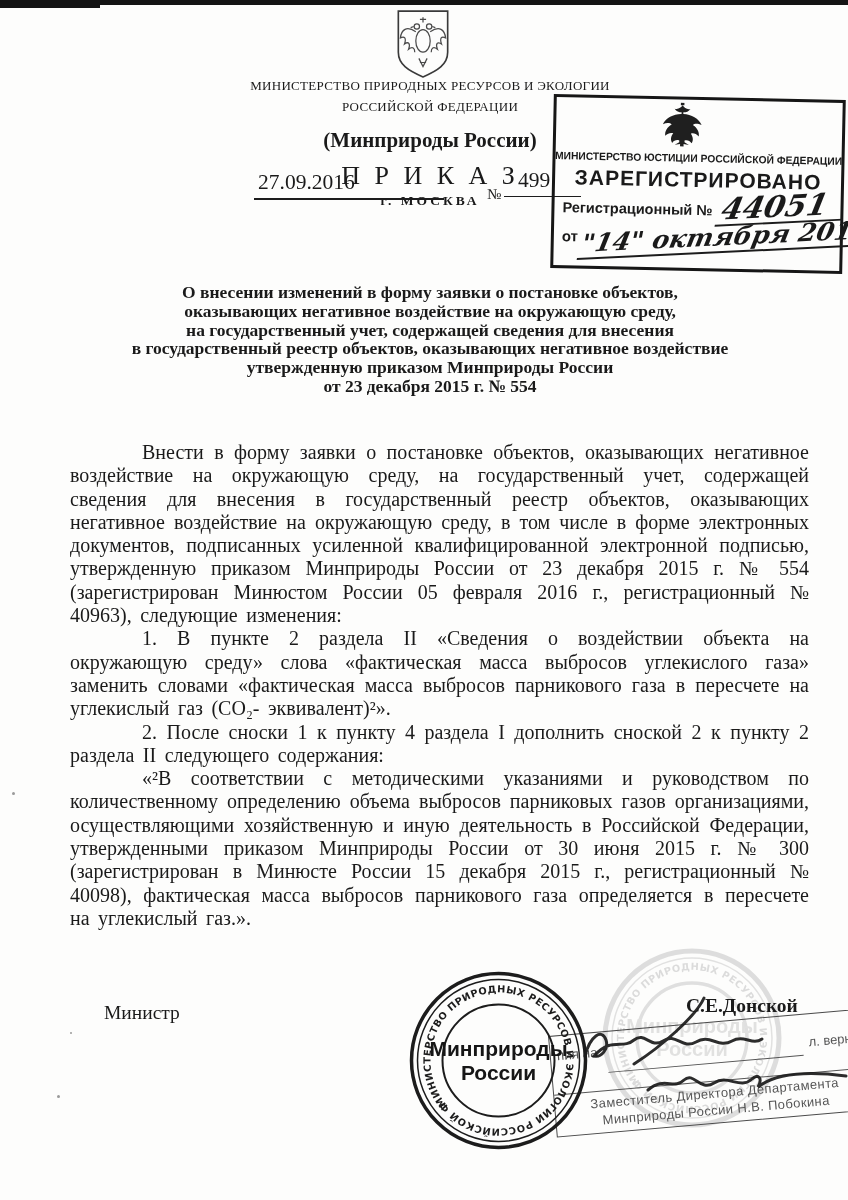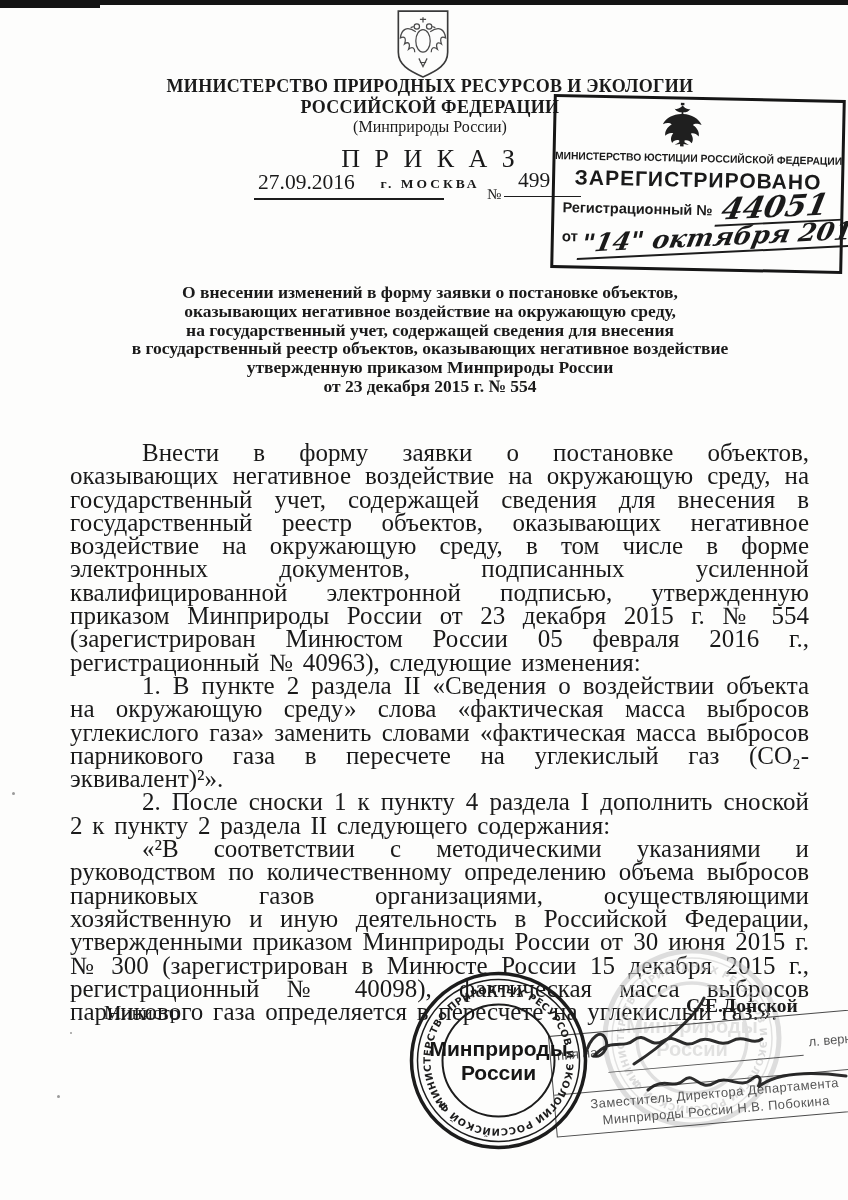--- a/index.html
+++ b/index.html
@@ -8,22 +8,22 @@
     background:#fdfdfc; color:#1a1a1a;
     font-family:"Liberation Serif","DejaVu Serif",serif;
   }
   
   .topbar  { position:absolute; left:0; top:0; width:848px; height:5px; background:#141414; }
   .topbar-thick { position:absolute; left:0; top:0; width:100px; height:8px; background:#141414; }
 
   .emblem { position:absolute; left:392px; top:7px; z-index:2; }
 
   .letterhead { position:absolute; left:90px; top:76px; width:680px; text-align:center; z-index:3; }
-  .org1,.org2 { font-weight:bold; font-size:18px; line-height:20.5px; letter-spacing:0.3px; }
-  .org3 { font-weight:normal; font-size:16px; margin-top:1px; }
+  .org1,.org2 { font-weight:normal; font-size:13px; line-height:20.5px; letter-spacing:0.3px; }
+  .org3 { font-weight:bold; font-size:21px; margin-top:11px; }
   .doctype { font-size:26px; letter-spacing:4px; margin-top:8px; font-weight:500; }
   .city { font-size:13.5px; letter-spacing:3px; margin-top:2px; font-weight:700; }
 
   .date-value { position:absolute; left:258px; top:170px; font-size:21.5px; z-index:3;text-align:center; }
   .date-underline { position:absolute; left:254px; top:198px; width:190px; border-top:2.5px solid #1c1c1c; z-index:3; }
   .num-label { position:absolute; left:487px; top:186px; font-size:15px; z-index:3; }
   .num-value { position:absolute; left:518px; top:168px; font-size:21.5px; z-index:3; }
   .num-underline { position:absolute; left:504px; top:196px; width:77px; border-top:1.5px solid #1c1c1c; z-index:3; }
 
   
@@ -43,21 +43,21 @@
   .js-date-row { align-self:flex-start; margin-left:8px; margin-top:2px; display:flex; align-items:flex-end; }
   .js-date-label { font-family:"Liberation Sans",sans-serif; font-weight:bold; font-size:15px; padding-bottom:5px; }
   .js-date-value { font-size:25px; line-height:24px; margin-left:4px; border-bottom:2px solid #1c1c1c; padding:0 8px 2px 2px; white-space:nowrap; }
   .hand { font-family:"DejaVu Serif",serif; font-style:italic; font-weight:600;
           display:inline-block; transform:skewX(-14deg) rotate(-4deg); }
 
   .doc-title { position:absolute; left:84px; top:283px; width:692px; text-align:center;
                font-weight:bold; font-size:17.5px; line-height:18.8px; z-index:1; }
 
   .body-text { position:absolute; left:70px; top:441px; width:739px; z-index:1; }
-  .body-text p { margin:0; font-size:25px; line-height:23.3px; text-align:justify;
+  .body-text p { margin:0; font-size:20px; line-height:23.3px; text-align:justify;
                  text-indent:72px; word-spacing:3.5px; }
 
   .sig-title { position:absolute; left:104px; top:1002px; font-size:19.5px; z-index:1; }
   .sig-name  { position:absolute; left:686px; top:995px; font-size:19.5px; font-weight:600; z-index:6; }
 
   .ghost-stamp { position:absolute; left:592px; top:938px; z-index:2; opacity:0.6; }
   .round-stamp { position:absolute; left:406px; top:968px; z-index:5; }
 
   
   .cert-stamp {

